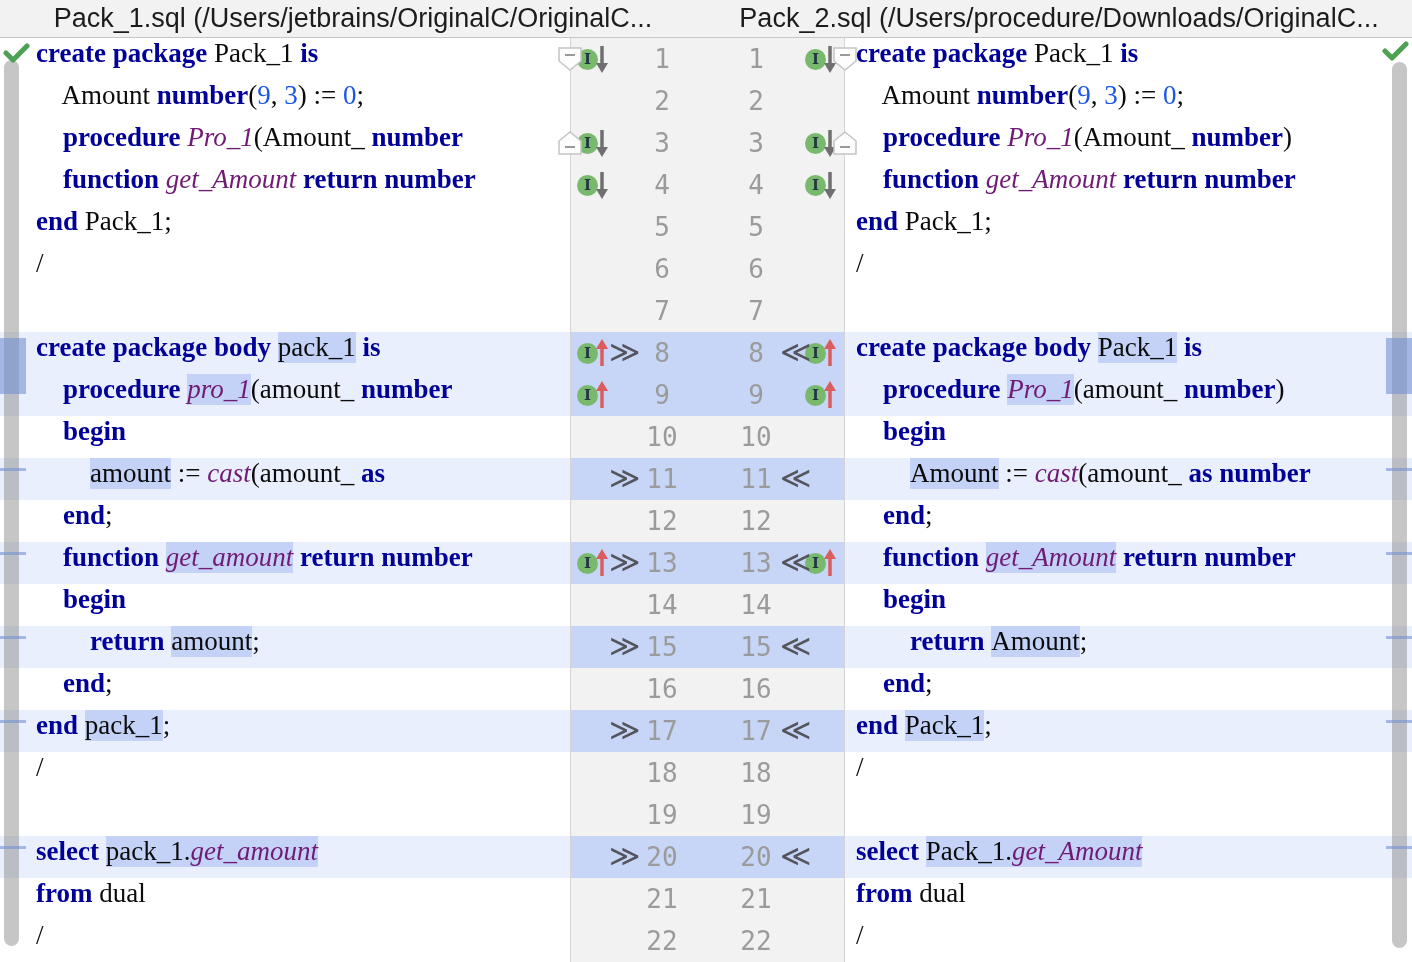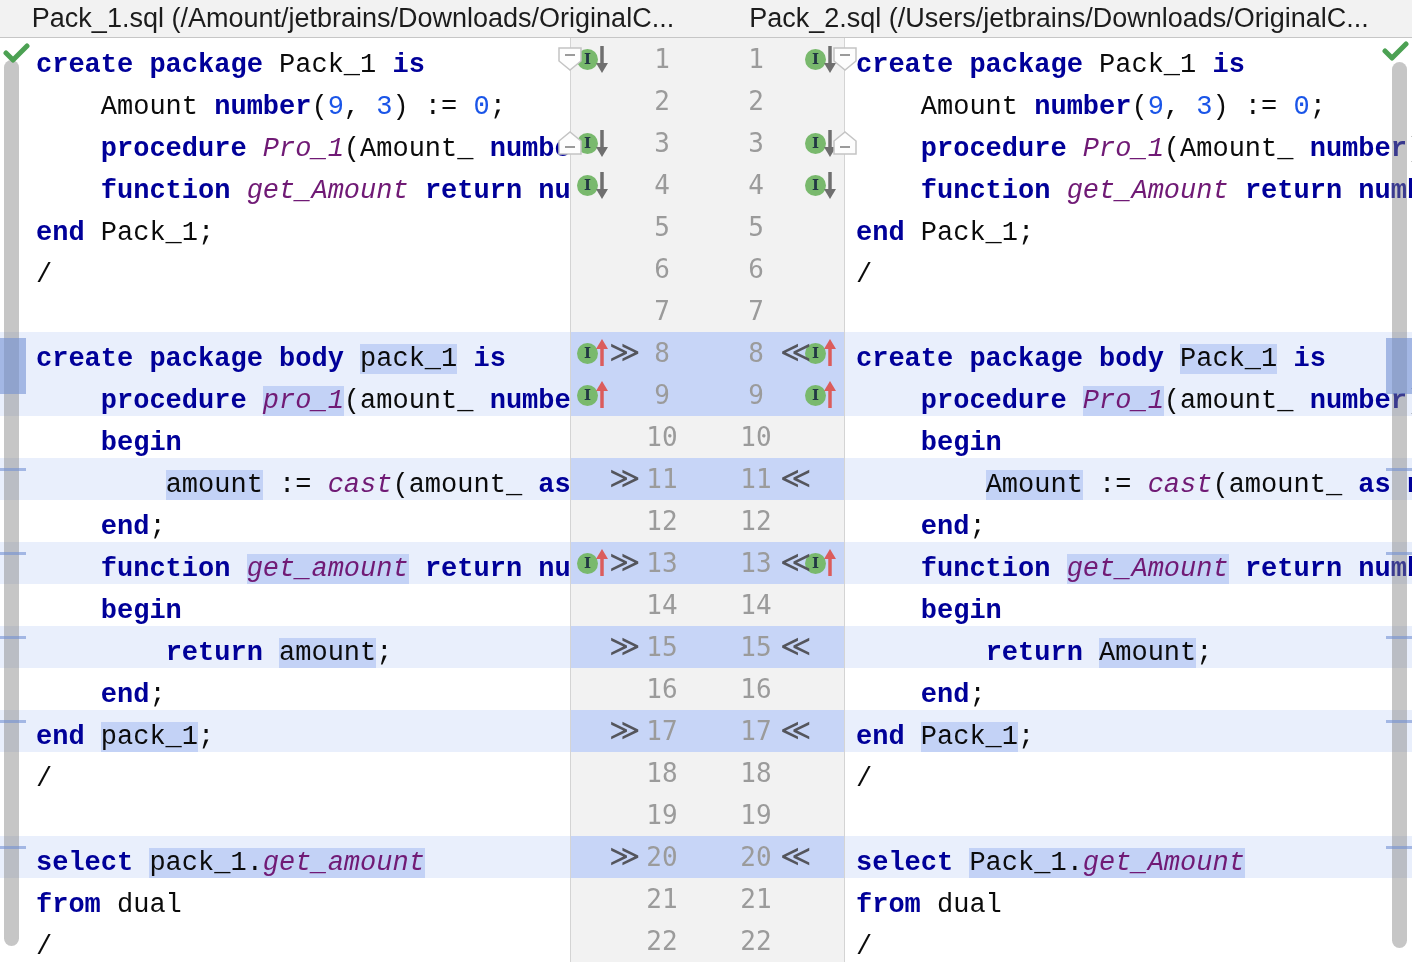--- a/index.html
+++ b/index.html
@@ -11,22 +11,22 @@
           white-space:nowrap;overflow:hidden;}
   
   .dbody{display:flex;height:924px;}
   .editor{position:relative;overflow:hidden;background:#fff;z-index:1;}
   .editor.eleft{width:570px;}
   .editor.eright{width:567px;}
   .gutter{position:relative;width:275px;box-sizing:border-box;background:#F2F2F2;
           border-left:1px solid #D4D4D4;border-right:1px solid #D4D4D4;z-index:2;}
   
   .lines{position:relative;}
-  .crow{height:42px;display:flex;align-items:flex-end;white-space:pre;
-        font-family:Liberation Mono, monospace;font-size:27px;color:#0B0B0B;}
+  .crow{height:42px;display:flex;align-items:flex-start;white-space:pre;
+        font-family:Liberation Serif, serif;font-size:27px;color:#0B0B0B;}
   .eleft .crow{padding-left:36px;}
   .eright .crow{padding-left:11px;}
   .crow.chg{background:#E9EFFC;}
   .tok{white-space:pre;}
   .tok-k{color:#000099;font-weight:bold;}
   .tok-p{color:#0B0B0B;}
   .tok-i{color:#701a75;font-style:italic;}
   .tok-n{color:#1A55E8;}
   .hl{background:#C3D2F6;}
   
@@ -59,22 +59,22 @@
   .mkR{right:0;}
   .check{position:absolute;z-index:5;}
   .checkL{left:3px;top:5px;}
   .checkR{right:3px;top:3px;}
 </style>
 </head>
 <body>
 
 <div class="root">
   <div class="hdr">
-    <div class="htitle">Pack_1.sql (/Amount/jetbrains/Downloads/OriginalC...</div>
-    <div class="htitle">Pack_2.sql (/Users/jetbrains/Downloads/OriginalC...</div>
+    <div class="htitle">Pack_1.sql (/Users/jetbrains/OriginalC/OriginalC...</div>
+    <div class="htitle">Pack_2.sql (/Users/procedure/Downloads/OriginalC...</div>
   </div>
   <div class="dbody">
 
     <div class="editor eleft">
       <div class="lines">
           <div class="crow"><span class="tok tok-k">create</span><span class="tok tok-p"> </span><span class="tok tok-k">package</span><span class="tok tok-p"> Pack_1 </span><span class="tok tok-k">is</span></div>
           <div class="crow"><span class="tok tok-p">    Amount </span><span class="tok tok-k">number</span><span class="tok tok-p">(</span><span class="tok tok-n">9</span><span class="tok tok-p">, </span><span class="tok tok-n">3</span><span class="tok tok-p">) := </span><span class="tok tok-n">0</span><span class="tok tok-p">;</span></div>
           <div class="crow"><span class="tok tok-p">    </span><span class="tok tok-k">procedure</span><span class="tok tok-p"> </span><span class="tok tok-i">Pro_1</span><span class="tok tok-p">(Amount_ </span><span class="tok tok-k">number</span></div>
           <div class="crow"><span class="tok tok-p">    </span><span class="tok tok-k">function</span><span class="tok tok-p"> </span><span class="tok tok-i">get_Amount</span><span class="tok tok-p"> </span><span class="tok tok-k">return</span><span class="tok tok-p"> </span><span class="tok tok-k">number</span></div>
           <div class="crow"><span class="tok tok-k">end</span><span class="tok tok-p"> Pack_1;</span></div>

